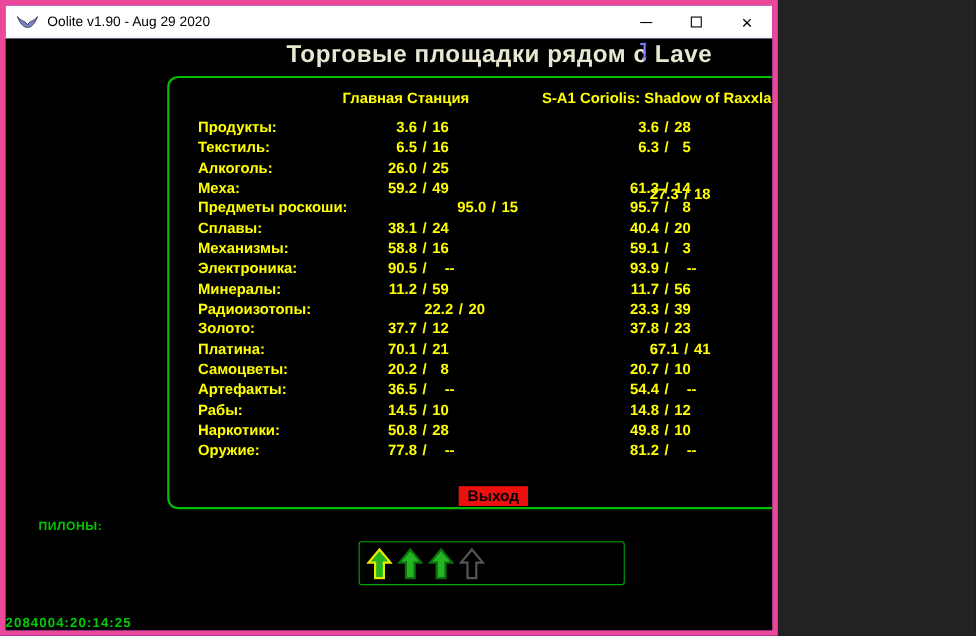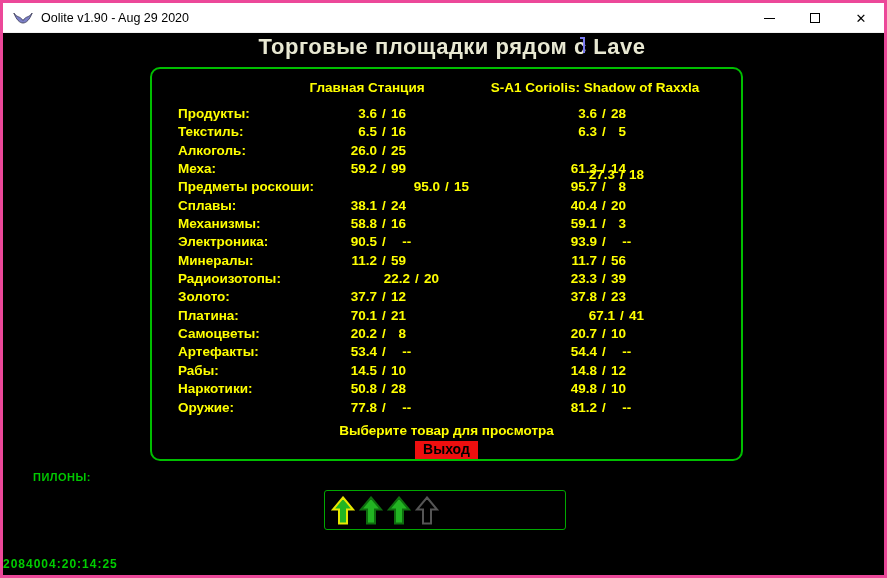--- a/index.html
+++ b/index.html
@@ -1,20 +1,20 @@
 <!DOCTYPE html>
 <html><head>
 <meta charset="utf-8">
 <style>
   * { margin:0; padding:0; box-sizing:border-box; }
   html,body { background:#222; }
   body { font-family:"Liberation Sans", sans-serif; }
   #window {
-    position:relative; width:887px; height:578px; background:#6d28d9;
-    border:3px solid #ec4899; overflow:hidden;
+    position:relative; width:707px; height:578px; background:#6d28d9;
+    border:5px solid #ec4899; overflow:hidden;
   }
   
   .titlebar {
     position:absolute; left:0; top:0; width:100%; height:30px;
     background:#ffffff; border-bottom:1px solid #f0f0f0;
     display:flex; align-items:center;
   }
   .app-icon { margin-left:10px; width:20px; height:16px; }
   .titlebar-text { margin-left:8px; font-size:12.5px; color:#000; }
   .win-controls { position:absolute; right:0; top:0; height:30px; display:flex; }
@@ -144,21 +144,21 @@
               <span class="p">27.3</span>
               <span class="sl">/</span>
               <span class="q">18</span>
             </div>
           </div>
           <div class="trow">
             <span class="lbl">Меха:</span>
             <div class="val v1">
               <span class="p">59.2</span>
               <span class="sl">/</span>
-              <span class="q">99</span>
+              <span class="q">49</span>
             </div>
             <div class="val v2">
               <span class="p">61.3</span>
               <span class="sl">/</span>
               <span class="q">14</span>
             </div>
           </div>
           <div class="trow">
             <span class="lbl">Предметы роскоши:</span>
             <div class="val v1" style="margin-left: 63px;">
@@ -272,21 +272,21 @@
             </div>
             <div class="val v2">
               <span class="p">20.7</span>
               <span class="sl">/</span>
               <span class="q">10</span>
             </div>
           </div>
           <div class="trow">
             <span class="lbl">Артефакты:</span>
             <div class="val v1">
-              <span class="p">53.4</span>
+              <span class="p">36.5</span>
               <span class="sl">/</span>
               <span class="q">   --</span>
             </div>
             <div class="val v2">
               <span class="p">54.4</span>
               <span class="sl">/</span>
               <span class="q">   --</span>
             </div>
           </div>
           <div class="trow">
@@ -322,21 +322,20 @@
               <span class="sl">/</span>
               <span class="q">   --</span>
             </div>
             <div class="val v2">
               <span class="p">81.2</span>
               <span class="sl">/</span>
               <span class="q">   --</span>
             </div>
           </div>
         </div>
-      <div class="prompt">Выберите товар для просмотра</div>
       <div class="exit-wrap">
         <span class="exit-btn">Выход</span>
       </div>
     </div>
 
     <div class="pylons-label">ПИЛОНЫ:</div>
     <div class="pylon-box">
         <svg viewBox="0 0 24 28" class="pylon">
           <path d="M12,1 L22,13 L16,13 L16,27 L8,27 L8,13 L2,13 Z" fill="#22b422" stroke="#e8e800" stroke-width="2"></path>
         </svg>

